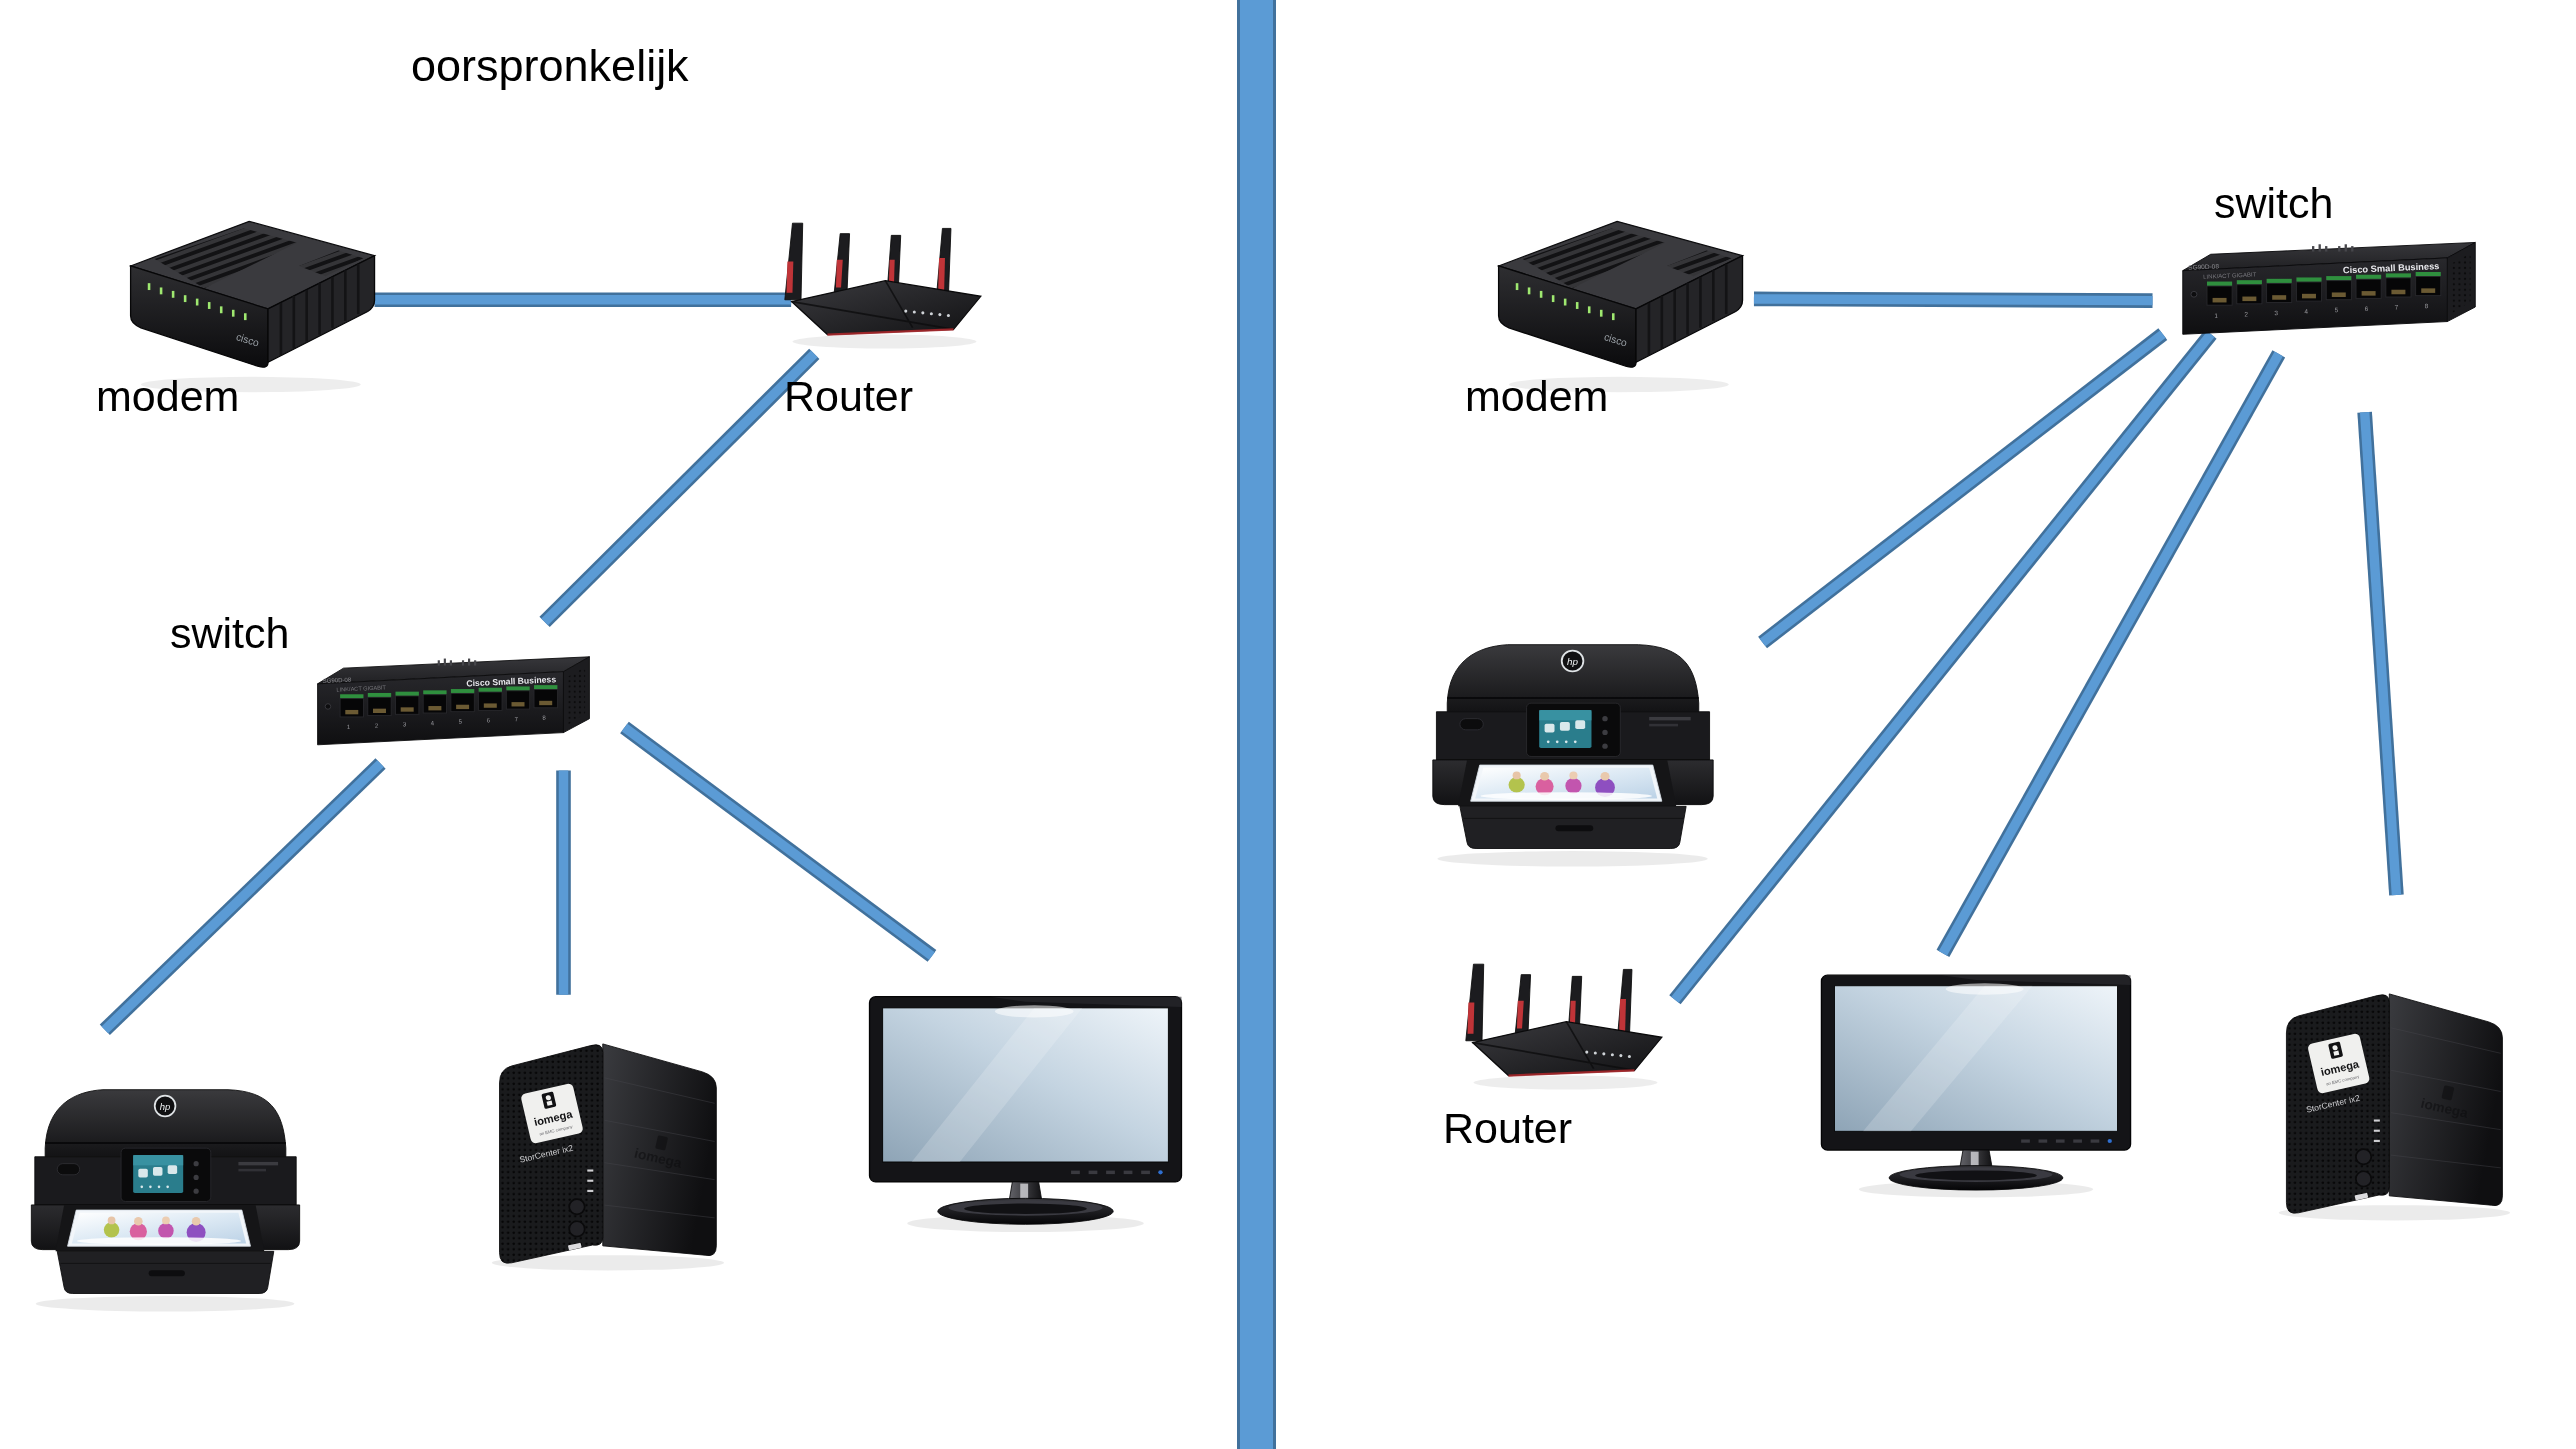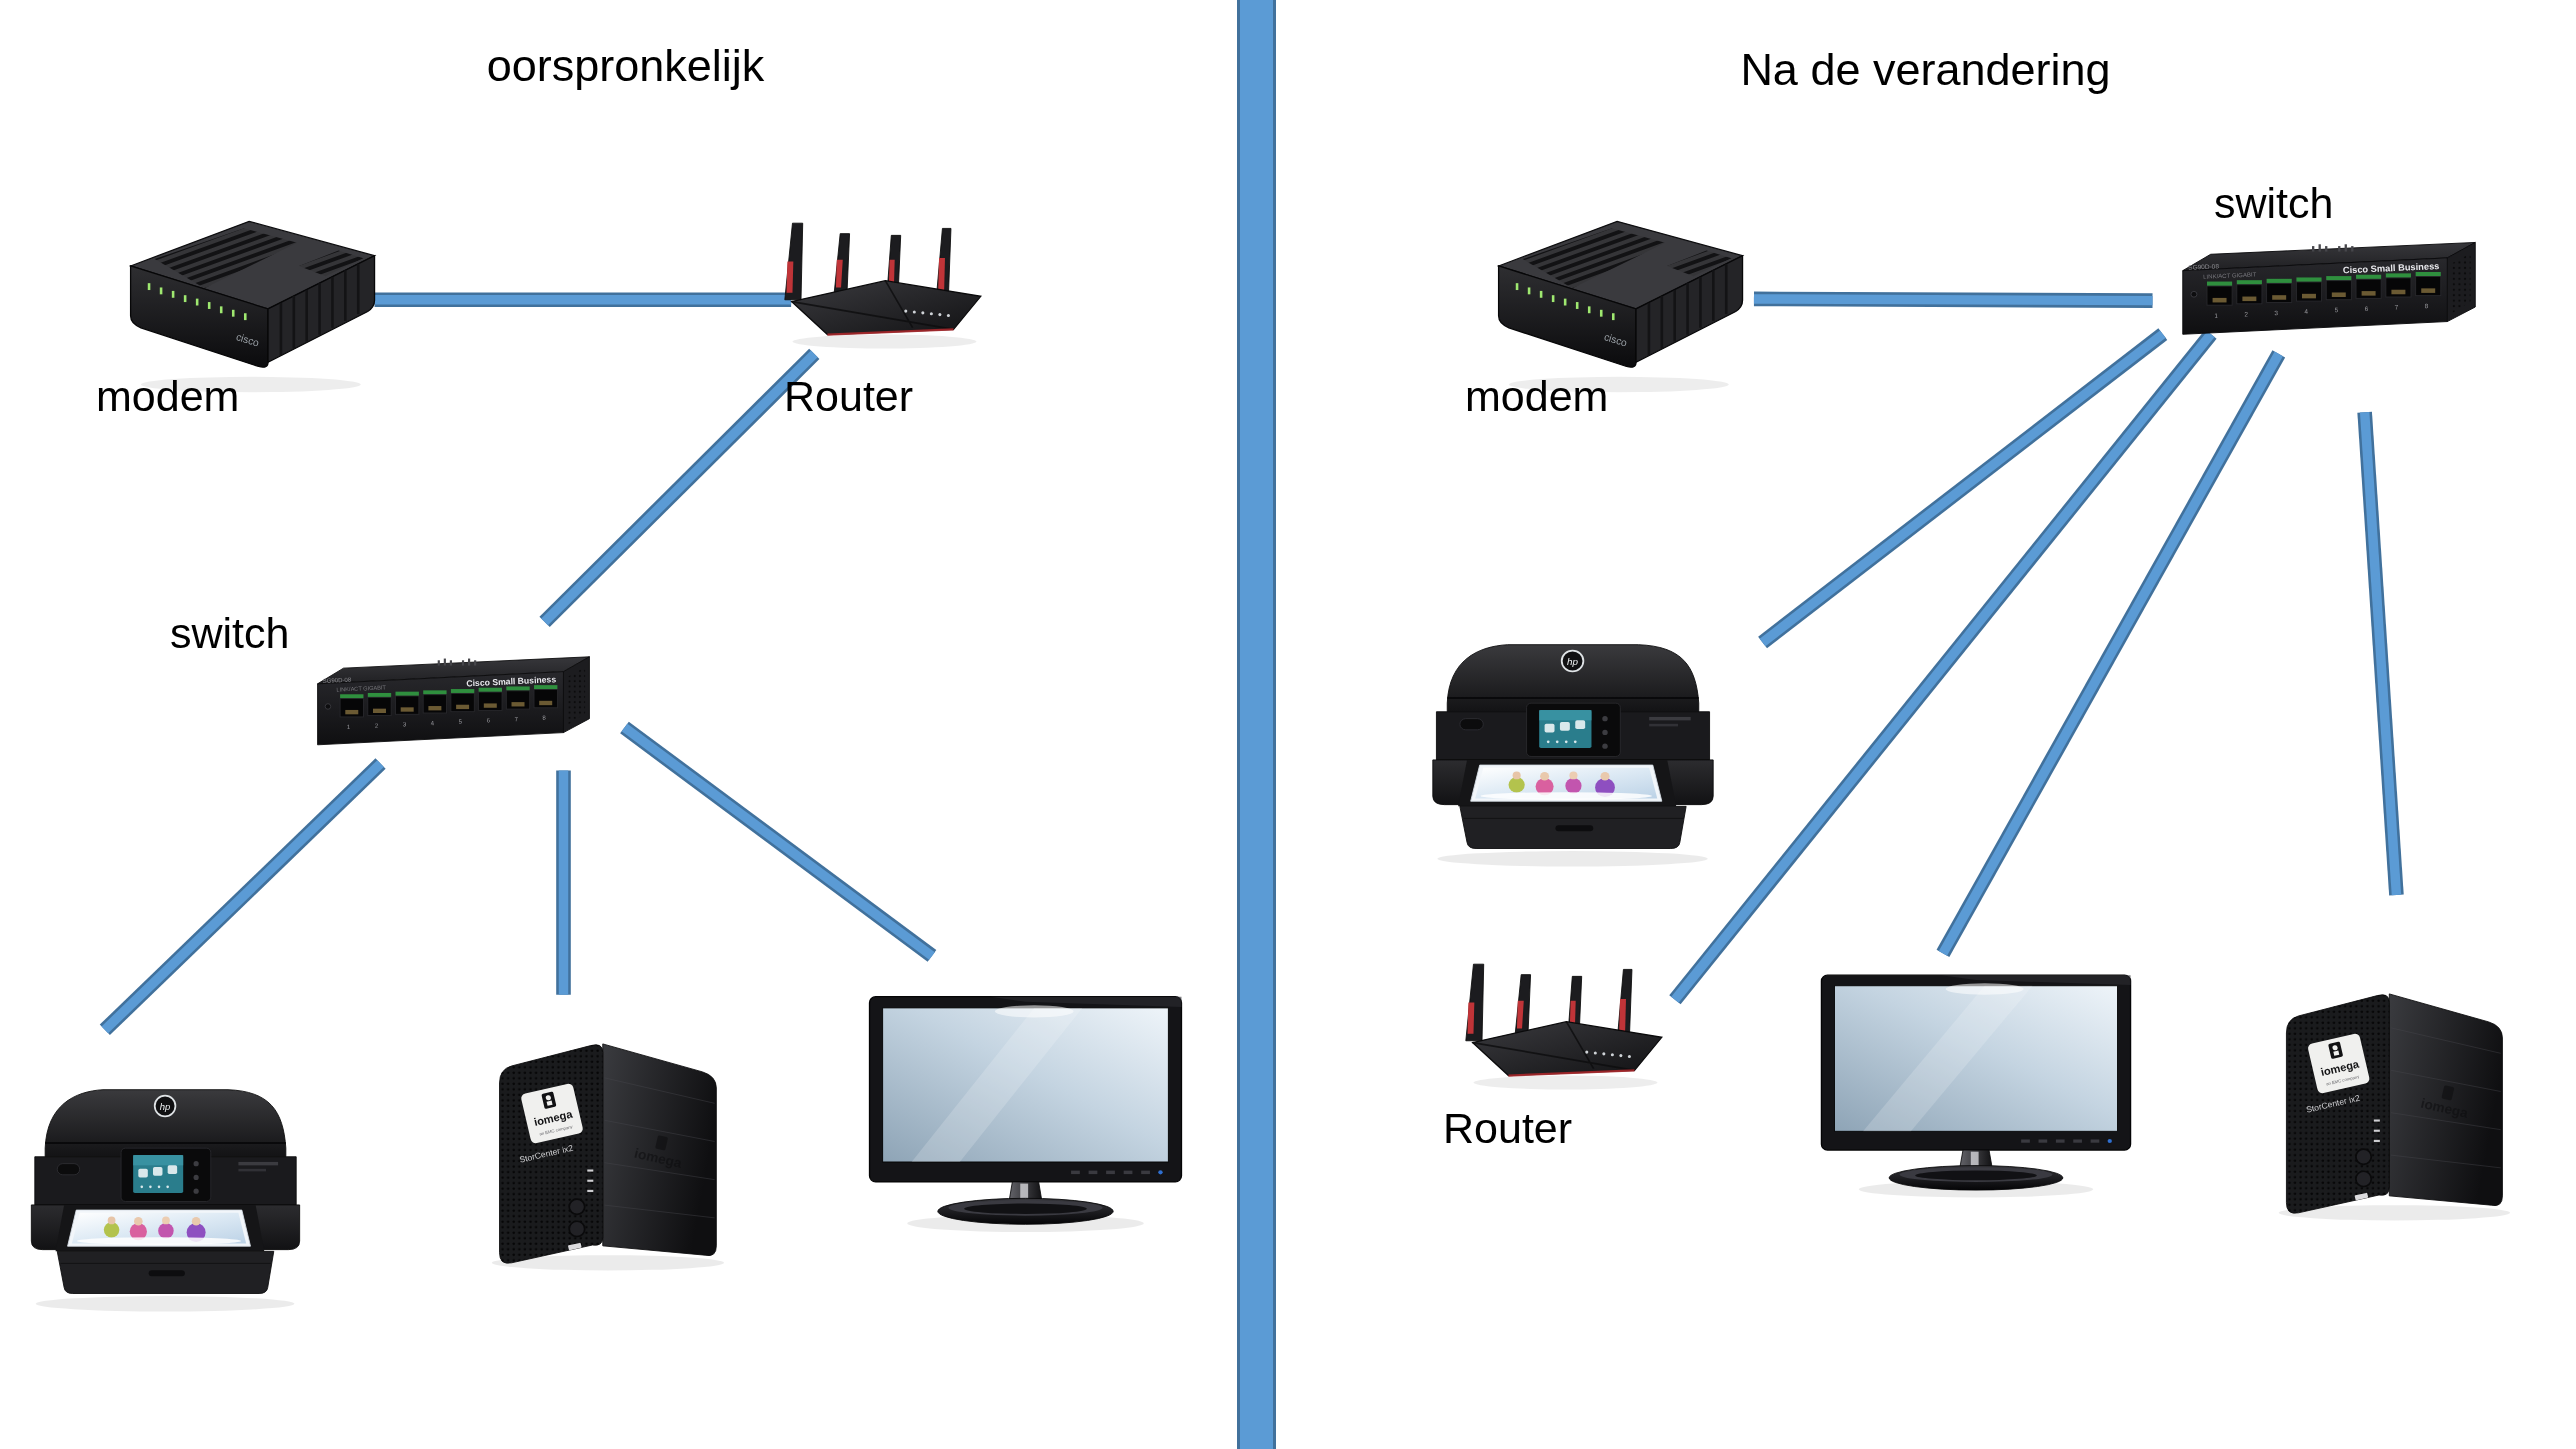--- a/index.html
+++ b/index.html
@@ -5,21 +5,21 @@
   html,body{margin:0;padding:0;background:#ffffff;}
   .canvas{position:relative;width:2576px;height:1449px;background:#ffffff;overflow:hidden;
           font-family:"Liberation Sans",sans-serif;}
   .edges{position:absolute;left:0;top:0;z-index:1;}
   .eb{stroke:#41719C;stroke-width:17;}
   .ef{stroke:#5B9BD5;stroke-width:11;}
   .dev{position:absolute;z-index:2;}
   .dev svg{display:block;width:100%;height:100%;}
   .lbl{position:absolute;z-index:3;color:#000;font-size:43px;text-align:left;
        white-space:nowrap;line-height:1.1;}
-  .ttl{position:absolute;z-index:3;color:#000;font-size:45px;text-align:center;
+  .ttl{position:absolute;z-index:3;color:#000;font-size:45px;text-align:left;
        white-space:nowrap;line-height:1.1;}
   .divider{position:absolute;z-index:4;top:0;height:1449px;left:1237px;width:33px;
            background:#5B9BD5;border-left:3.4px solid #41719C;border-right:3.4px solid #41719C;}
   text{font-family:"Liberation Sans",sans-serif;}
 </style>
 </head>
 <body>
 
 <div class="canvas">
 
@@ -406,21 +406,20 @@
         <use href="#art-monitor"></use>
       </svg>
   </div>
   <div class="dev" style="left:2259px;top:943px;width:270px;height:280px">
     <svg viewBox="0 0 315 330" preserveAspectRatio="none">
         <use href="#art-nas"></use>
       </svg>
   </div>
 
   <div class="ttl" style="left:411px;top:41px;width:429px">oorspronkelijk</div>
-  <div class="ttl" style="left:1711px;top:45px;width:429px">Na de verandering</div>
 
   <div class="lbl" style="left:96px;top:373px;width:258px">modem</div>
   <div class="lbl" style="left:784px;top:373px;width:258px">Router</div>
   <div class="lbl" style="left:170px;top:610px;width:258px">switch</div>
 
   <div class="lbl" style="left:1465px;top:373px;width:258px">modem</div>
   <div class="lbl" style="left:2214px;top:180px;width:258px">switch</div>
   <div class="lbl" style="left:1443px;top:1105px;width:258px">Router</div>
 
   <div class="divider"></div>

